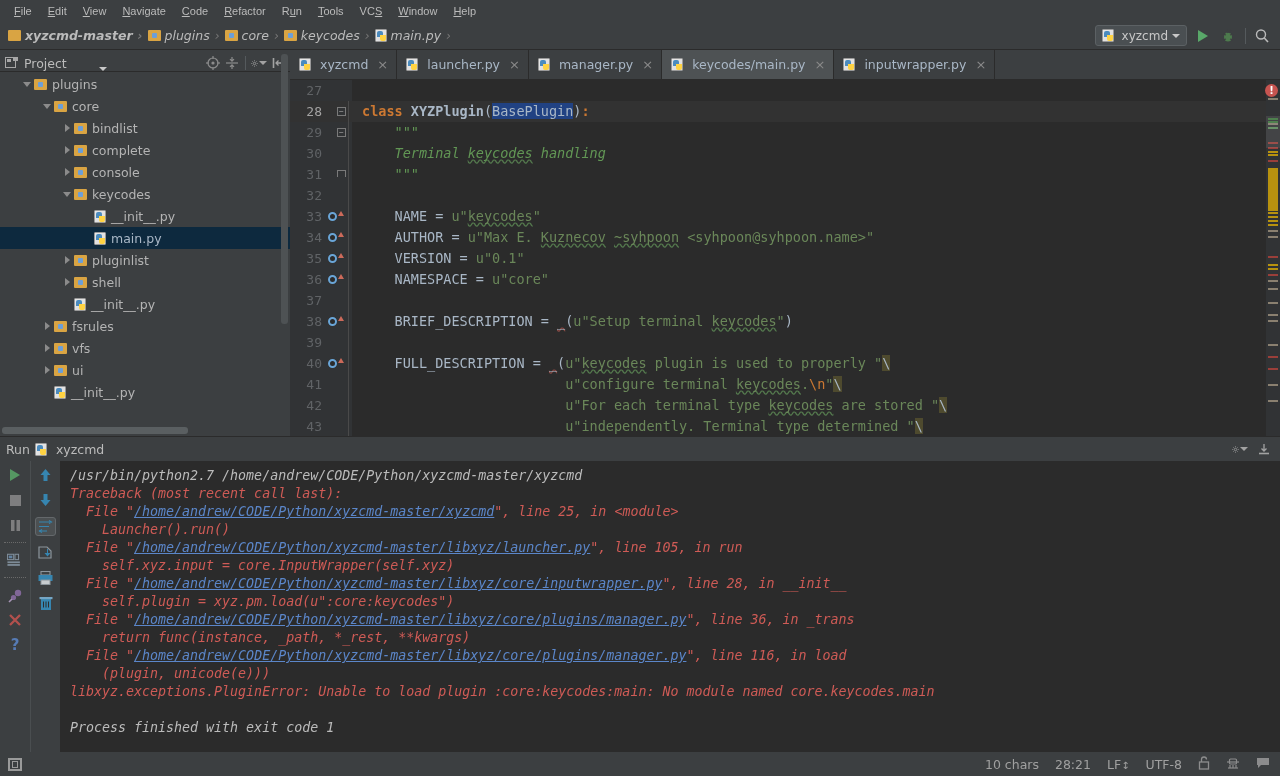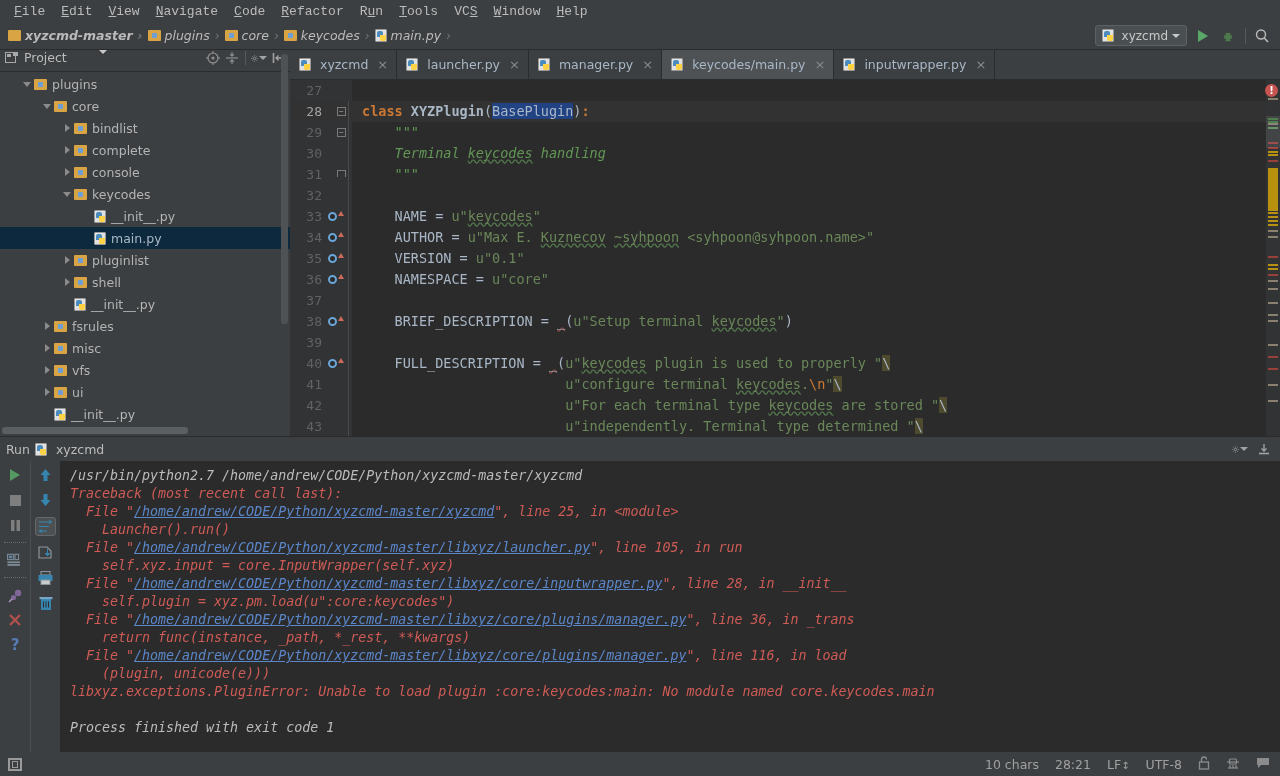--- a/index.html
+++ b/index.html
@@ -13,22 +13,22 @@
   }
   #app { position: relative; width: 1280px; height: 776px; }
 
   
   .menubar {
     position: absolute; top: 0; left: 0; width: 1280px; height: 22px;
     background: #3c3f41;
     display: flex; align-items: center; padding-left: 6px;
   }
   .menubar .mi {
-    padding: 2px 8px; font-size: 13px; color: #bbbbbb;
-    font-family: Liberation Mono, monospace;
+    padding: 2px 8px; font-size: 11px; color: #bbbbbb;
+    font-family: Liberation Sans, sans-serif;
   }
   .menubar .mi .mn { text-decoration: underline; }
 
   
   .navbar {
     position: absolute; top: 22px; left: 0; width: 1280px; height: 28px;
     background: #3c3f41; display: flex; align-items: center;
     border-bottom: 1px solid #2b2b2b;
   }
   .crumbs { display: flex; align-items: center; padding-left: 8px; font-style: italic; }
@@ -64,21 +64,21 @@
   }
   .caret-dn { width:0;height:0;border-left:4px solid transparent;border-right:4px solid transparent;border-top:4px solid #c8c8c8; }
   .ticon { width:20px; height:20px; display:flex; align-items:center; justify-content:center; }
   .play-tri { width:0;height:0;border-left:10px solid #59a869;border-top:6px solid transparent;border-bottom:6px solid transparent; }
   .vsep { width:1px; height:16px; background:#555a5d; }
   .projpanel {
     position:absolute; left:0; top:50px; width:290px; height:386px;
     background:#3c3f41; display:flex; flex-direction:column;
   }
   .projhdr {
-    height:22px; display:flex; align-items:flex-start; background:#3c3f41;
+    height:22px; display:flex; align-items:flex-end; background:#3c3f41;
     border-bottom:1px solid #2b2b2b; padding-left:4px; gap:4px;
   }
   .projhdr .label { font-size:12.5px; color:#bbbbbb; }
   .projhdr .hsep { width:1px; height:14px; background:#555a5d; margin:0 2px; }
   .projhdr .tools { margin-left:auto; display:flex; align-items:center; gap:3px; padding-right:4px; }
   .icon16 { width:16px; height:16px; display:flex; align-items:center; justify-content:center; opacity:.85; }
   .projtree {
     flex:1; background:#3c3f41; overflow:hidden; position:relative; padding-top:1px;
   }
   .trow {
@@ -401,28 +401,20 @@
           <span class="pyicon" style="margin-right: 5px;"></span>
           <span>__init__.py</span>
         </div>
         <div class="trow">
           <span style="width: 40px; flex: 0 0 40px;"></span>
           <span class="arrow">
             <span class="t-right"></span>
           </span>
           <span class="ficon" style="margin-right: 5px;"></span>
           <span>fsrules</span>
-        </div>
-        <div class="trow">
-          <span style="width: 40px; flex: 0 0 40px;"></span>
-          <span class="arrow">
-            <span class="t-right"></span>
-          </span>
-          <span class="ficon" style="margin-right: 5px;"></span>
-          <span>misc</span>
         </div>
         <div class="trow">
           <span style="width: 40px; flex: 0 0 40px;"></span>
           <span class="arrow">
             <span class="t-right"></span>
           </span>
           <span class="ficon" style="margin-right: 5px;"></span>
           <span>vfs</span>
         </div>
         <div class="trow">

